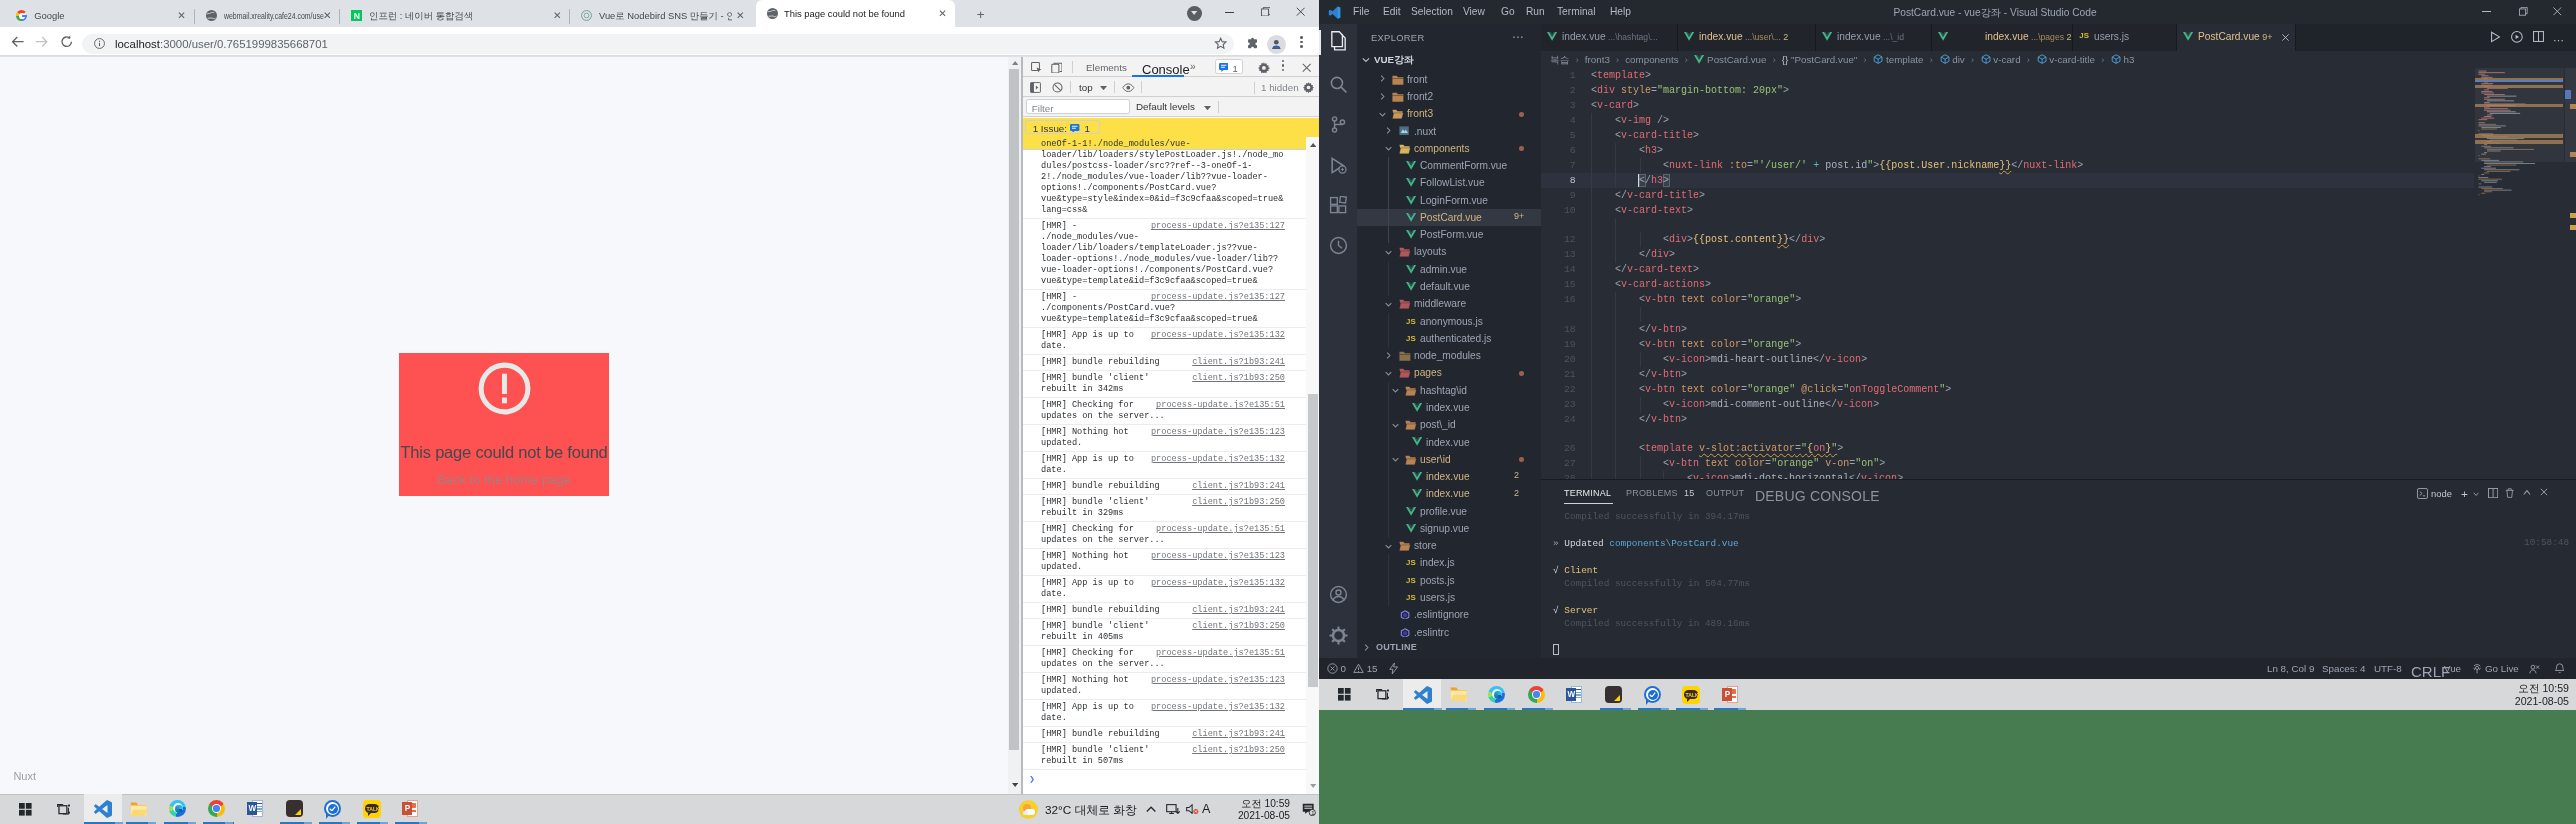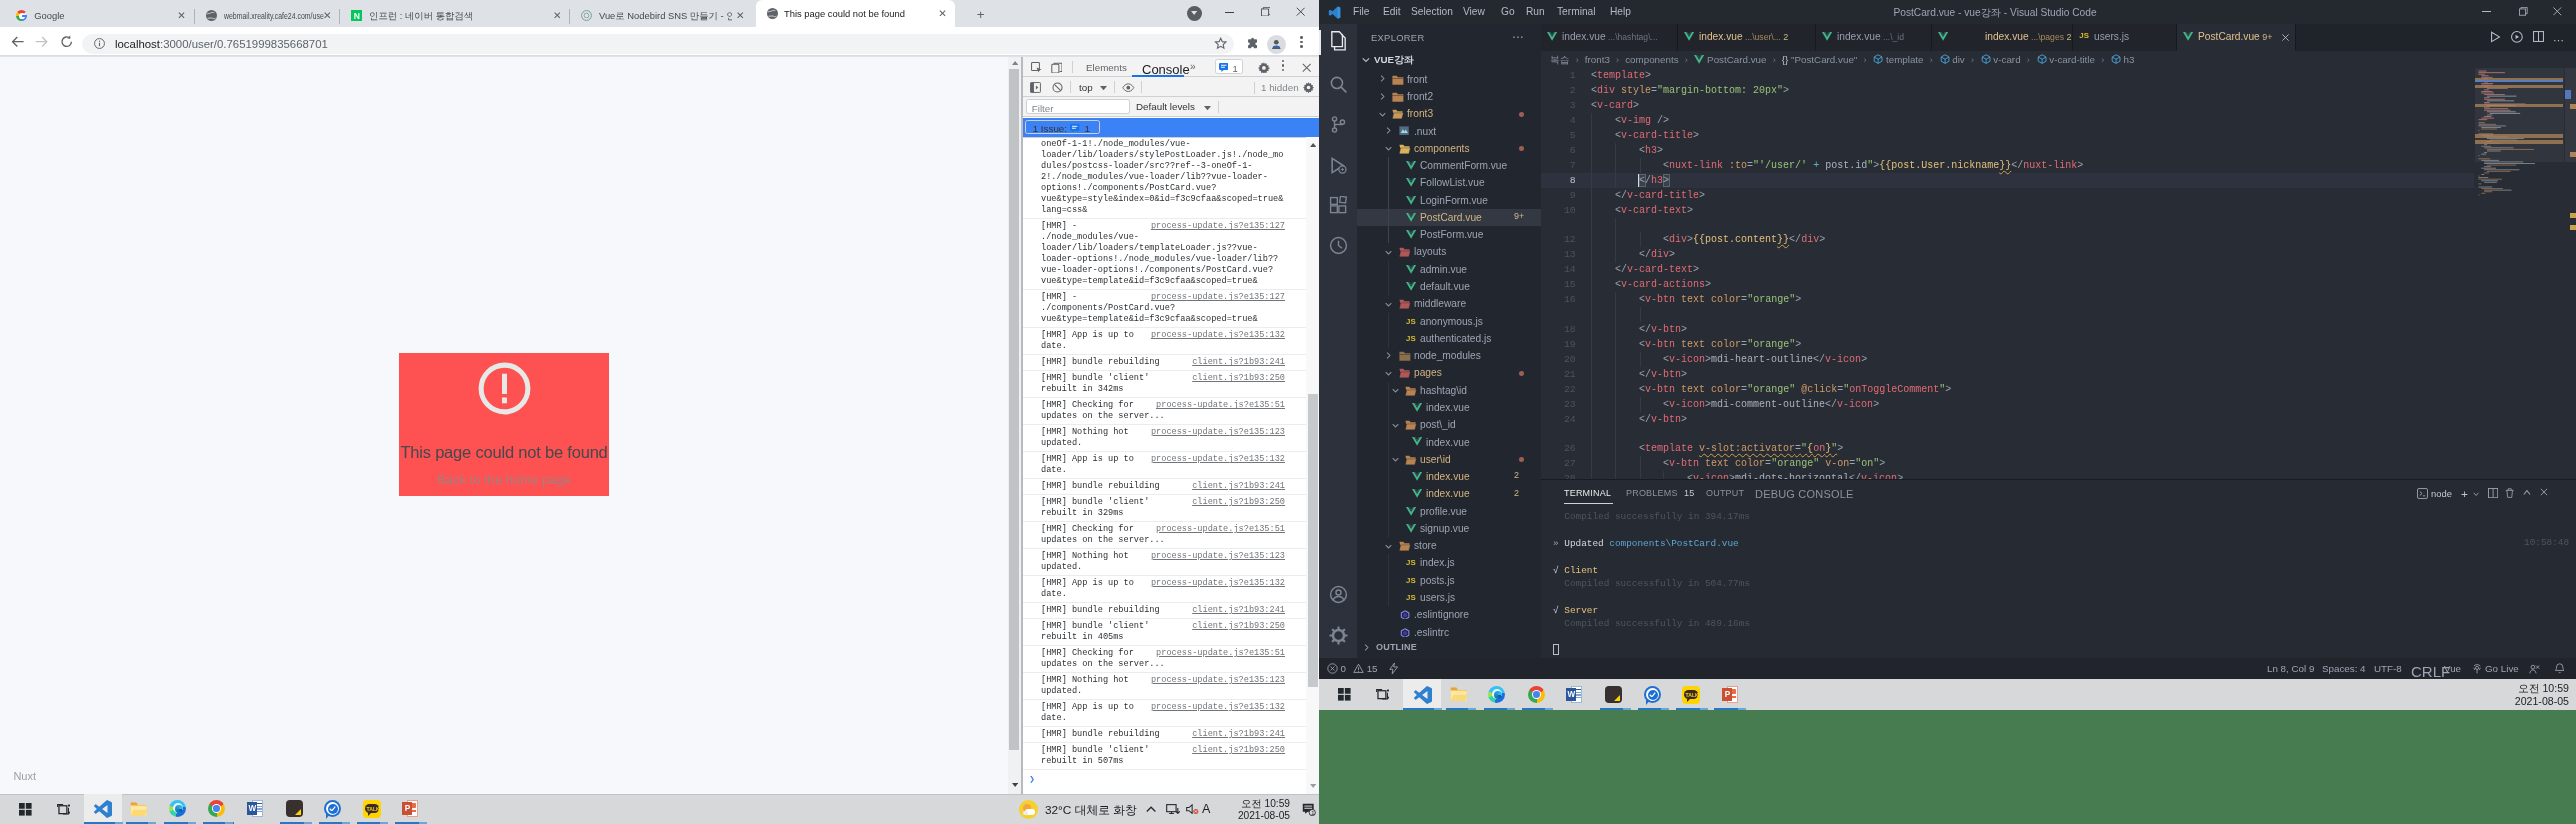--- a/index.html
+++ b/index.html
@@ -207,21 +207,21 @@
     <div class="dtrow" style="top:97px;height:20.4px;background:#f3f3f3;">
       <div style="position:absolute;left:3.1px;top:2.4px;width:104px;height:15px;border:0.8px solid #cdd1d5;border-radius:2.4px;background:#fff;">
         <span style="position:absolute;left:4.7px;top:2.4px;font-size:9.8px;color:#80868b;">Filter</span>
       </div>
       <div style="position:absolute;left:113px;top:3.9px;font-size:9.8px;color:#333;">Default levels</div>
       <svg style="position:absolute;left:181px;top:8.6px" width="7" height="4.7" viewBox="0 0 9 6">
         <path d="M0 0h9L4.5 5.5z" fill="#5f6368"></path>
       </svg>
       <div style="position:absolute;left:195px;top:3.9px;width:0.8px;height:12.6px;background:#d0d0d0;"></div>
     </div>
-    <div class="dtrow" style="top:118px;height:20px;background:#3b82f6;border-bottom:0.8px solid #d0d0d0;">
+    <div class="dtrow" style="top:118px;height:32px;background:#fde047;border-bottom:0.8px solid #d0d0d0;">
       <div style="position:absolute;left:2.4px;top:2.4px;width:75px;height:14px;border:0.8px solid #cdd1d5;border-radius:2.4px;">
         <span style="position:absolute;left:6.3px;top:1.6px;font-size:9.8px;color:#333;">1 Issue:</span>
         <svg style="position:absolute;left:44px;top:2.4px" width="9.4" height="8.6" viewBox="0 0 12 11">
           <rect width="12" height="9" rx="1.5" fill="#1a73e8"></rect>
           <path d="M3 9l0 2.5L6 9z" fill="#1a73e8"></path>
           <rect x="2.5" y="2.3" width="7" height="1.2" fill="#fff"></rect>
           <rect x="2.5" y="4.8" width="5" height="1.2" fill="#fff"></rect>
         </svg>
         <span style="position:absolute;left:58px;top:1.6px;font-size:9.8px;color:#333;">1</span>
       </div>
@@ -859,21 +859,21 @@
     <div class="a" style="left:2565px;top:90px;width:5.5px;height:8.6px;background:#5577bb;"></div>
     <div class="a" style="left:2570px;top:104px;width:5.5px;height:4.7px;background:#b08455;"></div>
     <div class="a" style="left:2570px;top:152px;width:5.5px;height:4.7px;background:#b08455;"></div>
     <div class="a" style="left:2570px;top:213px;width:5.5px;height:4.7px;background:#c8a34c;"></div>
     <div class="a" style="left:2570px;top:225px;width:5.5px;height:4.7px;background:#c8a34c;"></div>
     <div class="a" style="left:1541px;top:479px;width:1035px;height:179px;background:#262a32;border-top:0.8px solid #181b20;"></div>
     <div class="a" style="left:1564px;top:488px;font-size:9px;color:#e8eaed;letter-spacing:0.2px;">TERMINAL</div>
     <div class="a" style="left:1564px;top:503px;width:49px;height:1.2px;background:#d0d4da;"></div>
     <div class="a" style="left:1626px;top:488px;font-size:9px;color:#8b939e;letter-spacing:0.2px;">PROBLEMS  <span style="color:#c3c9d2">15</span></div>
     <div class="a" style="left:1706px;top:488px;font-size:9px;color:#8b939e;letter-spacing:0.2px;">OUTPUT</div>
-    <div class="a" style="left:1755px;top:488px;font-size:11px;color:#8b939e;letter-spacing:0.2px;">DEBUG CONSOLE</div>
+    <div class="a" style="left:1755px;top:488px;font-size:14px;color:#8b939e;letter-spacing:0.2px;">DEBUG CONSOLE</div>
     <svg class="a" style="left:2417px;top:488px" width="11" height="11" viewBox="0 0 14 14">
       <rect x="0.6" y="0.6" width="12.8" height="12.8" rx="2" fill="none" stroke="#9aa2ae" stroke-width="1.2"></rect>
       <path d="M3.5 4.5l3 2.5-3 2.5M7.5 10h3" stroke="#9aa2ae" stroke-width="1.2" fill="none"></path>
     </svg>
     <div class="a" style="left:2431px;top:488px;font-size:9.4px;color:#c3c9d2;">node</div>
     <div class="a" style="left:2461px;top:487px;font-size:11.8px;color:#c3c9d2;">+</div>
     <svg class="a" style="left:2473px;top:492px" width="6.3" height="4.7" viewBox="0 0 8 6">
       <path d="M1 1l3 3.5L7 1" fill="none" stroke="#9aa2ae" stroke-width="1.2"></path>
     </svg>
     <svg class="a" style="left:2488px;top:488px" width="10.2" height="10.2" viewBox="0 0 13 13">

